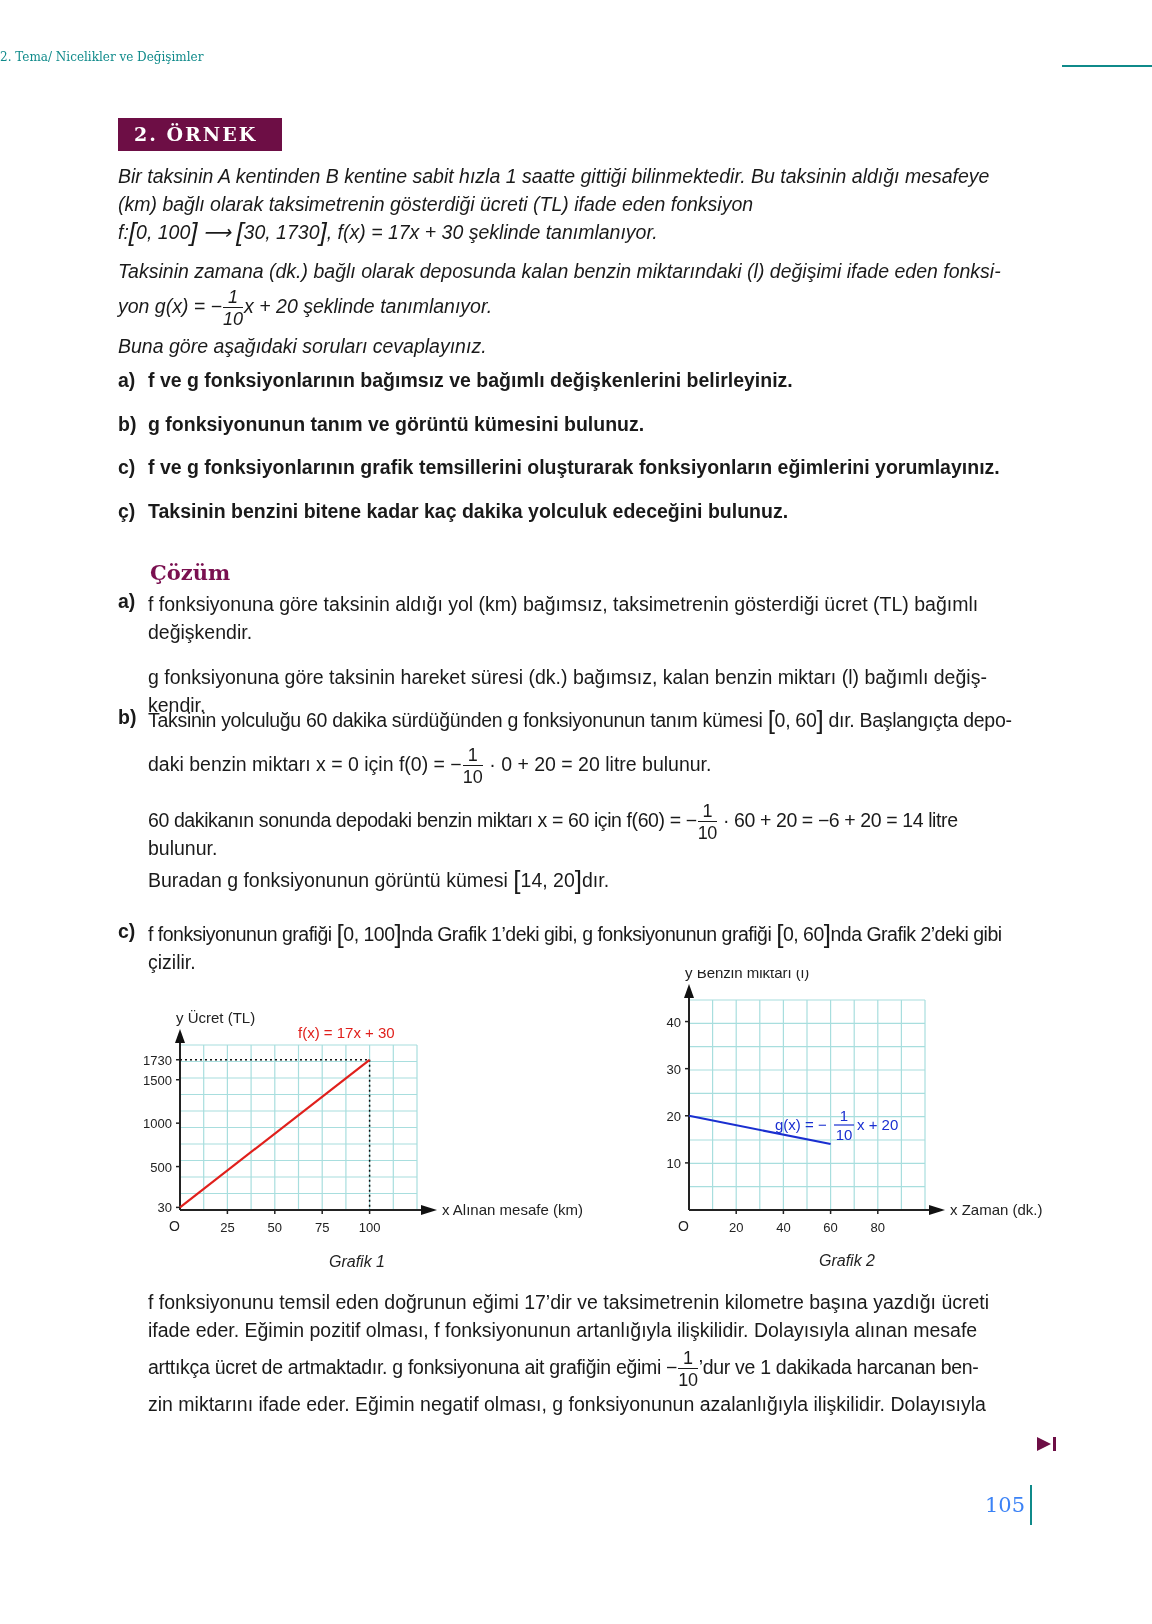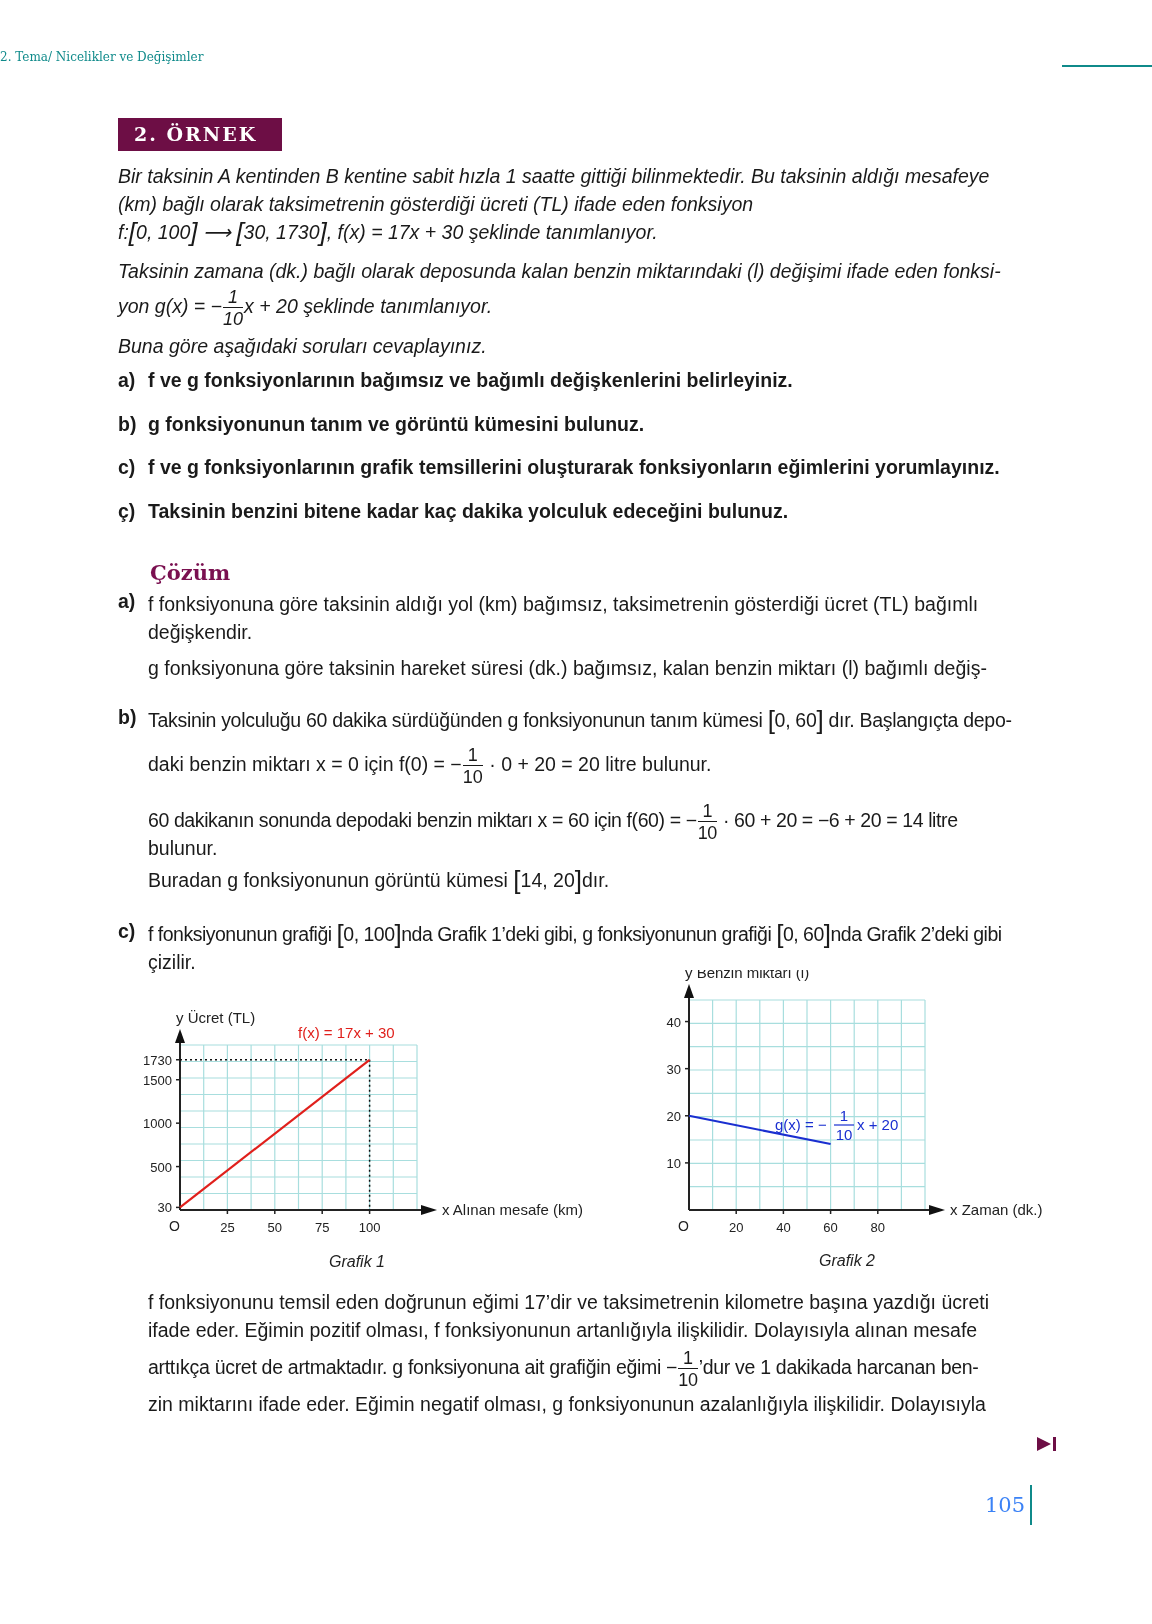--- a/index.html
+++ b/index.html
@@ -68,21 +68,22 @@
   <span class="qtext">Taksinin benzini bitene kadar kaç dakika yolculuk edeceğini bulunuz.</span>
 </div>
 
 <div class="abs cozum">Çözüm</div>
 
 <div class="abs" style="left:0;top:590px;width:1152px">
   <span class="lbl" style="top:0">a)</span>
   <div class="abs sol" style="top:0">
     <div>f fonksiyonuna göre taksinin aldığı yol (km) bağımsız, taksimetrenin gösterdiği ücret (TL) bağımlı</div>
     <div>değişkendir.</div>
-    <div style="margin-top:8px">g fonksiyonuna göre taksinin hareket süresi (dk.) bağımsız, kalan benzin miktarı (l) bağımlı değiş-</div>
+    <div style="margin-top:17px">g fonksiyonuna göre taksinin hareket süresi (dk.) bağımsız, kalan benzin miktarı (l) bağımlı değiş-</div>
+    <div>kendir.</div>
   </div>
 </div>
 
 <div class="abs" style="left:0;top:706px;width:1152px">
   <span class="lbl">b)</span>
   <div class="abs sol" style="top:0; letter-spacing:-0.3px">
     <span>Taksinin yolculuğu 60 dakika sürdüğünden g fonksiyonunun tanım kümesi</span>
     <span class="bracket">[</span><span>0, 60</span><span class="bracket">]</span>
     <span>dır. Başlangıçta depo-</span>
   </div>

